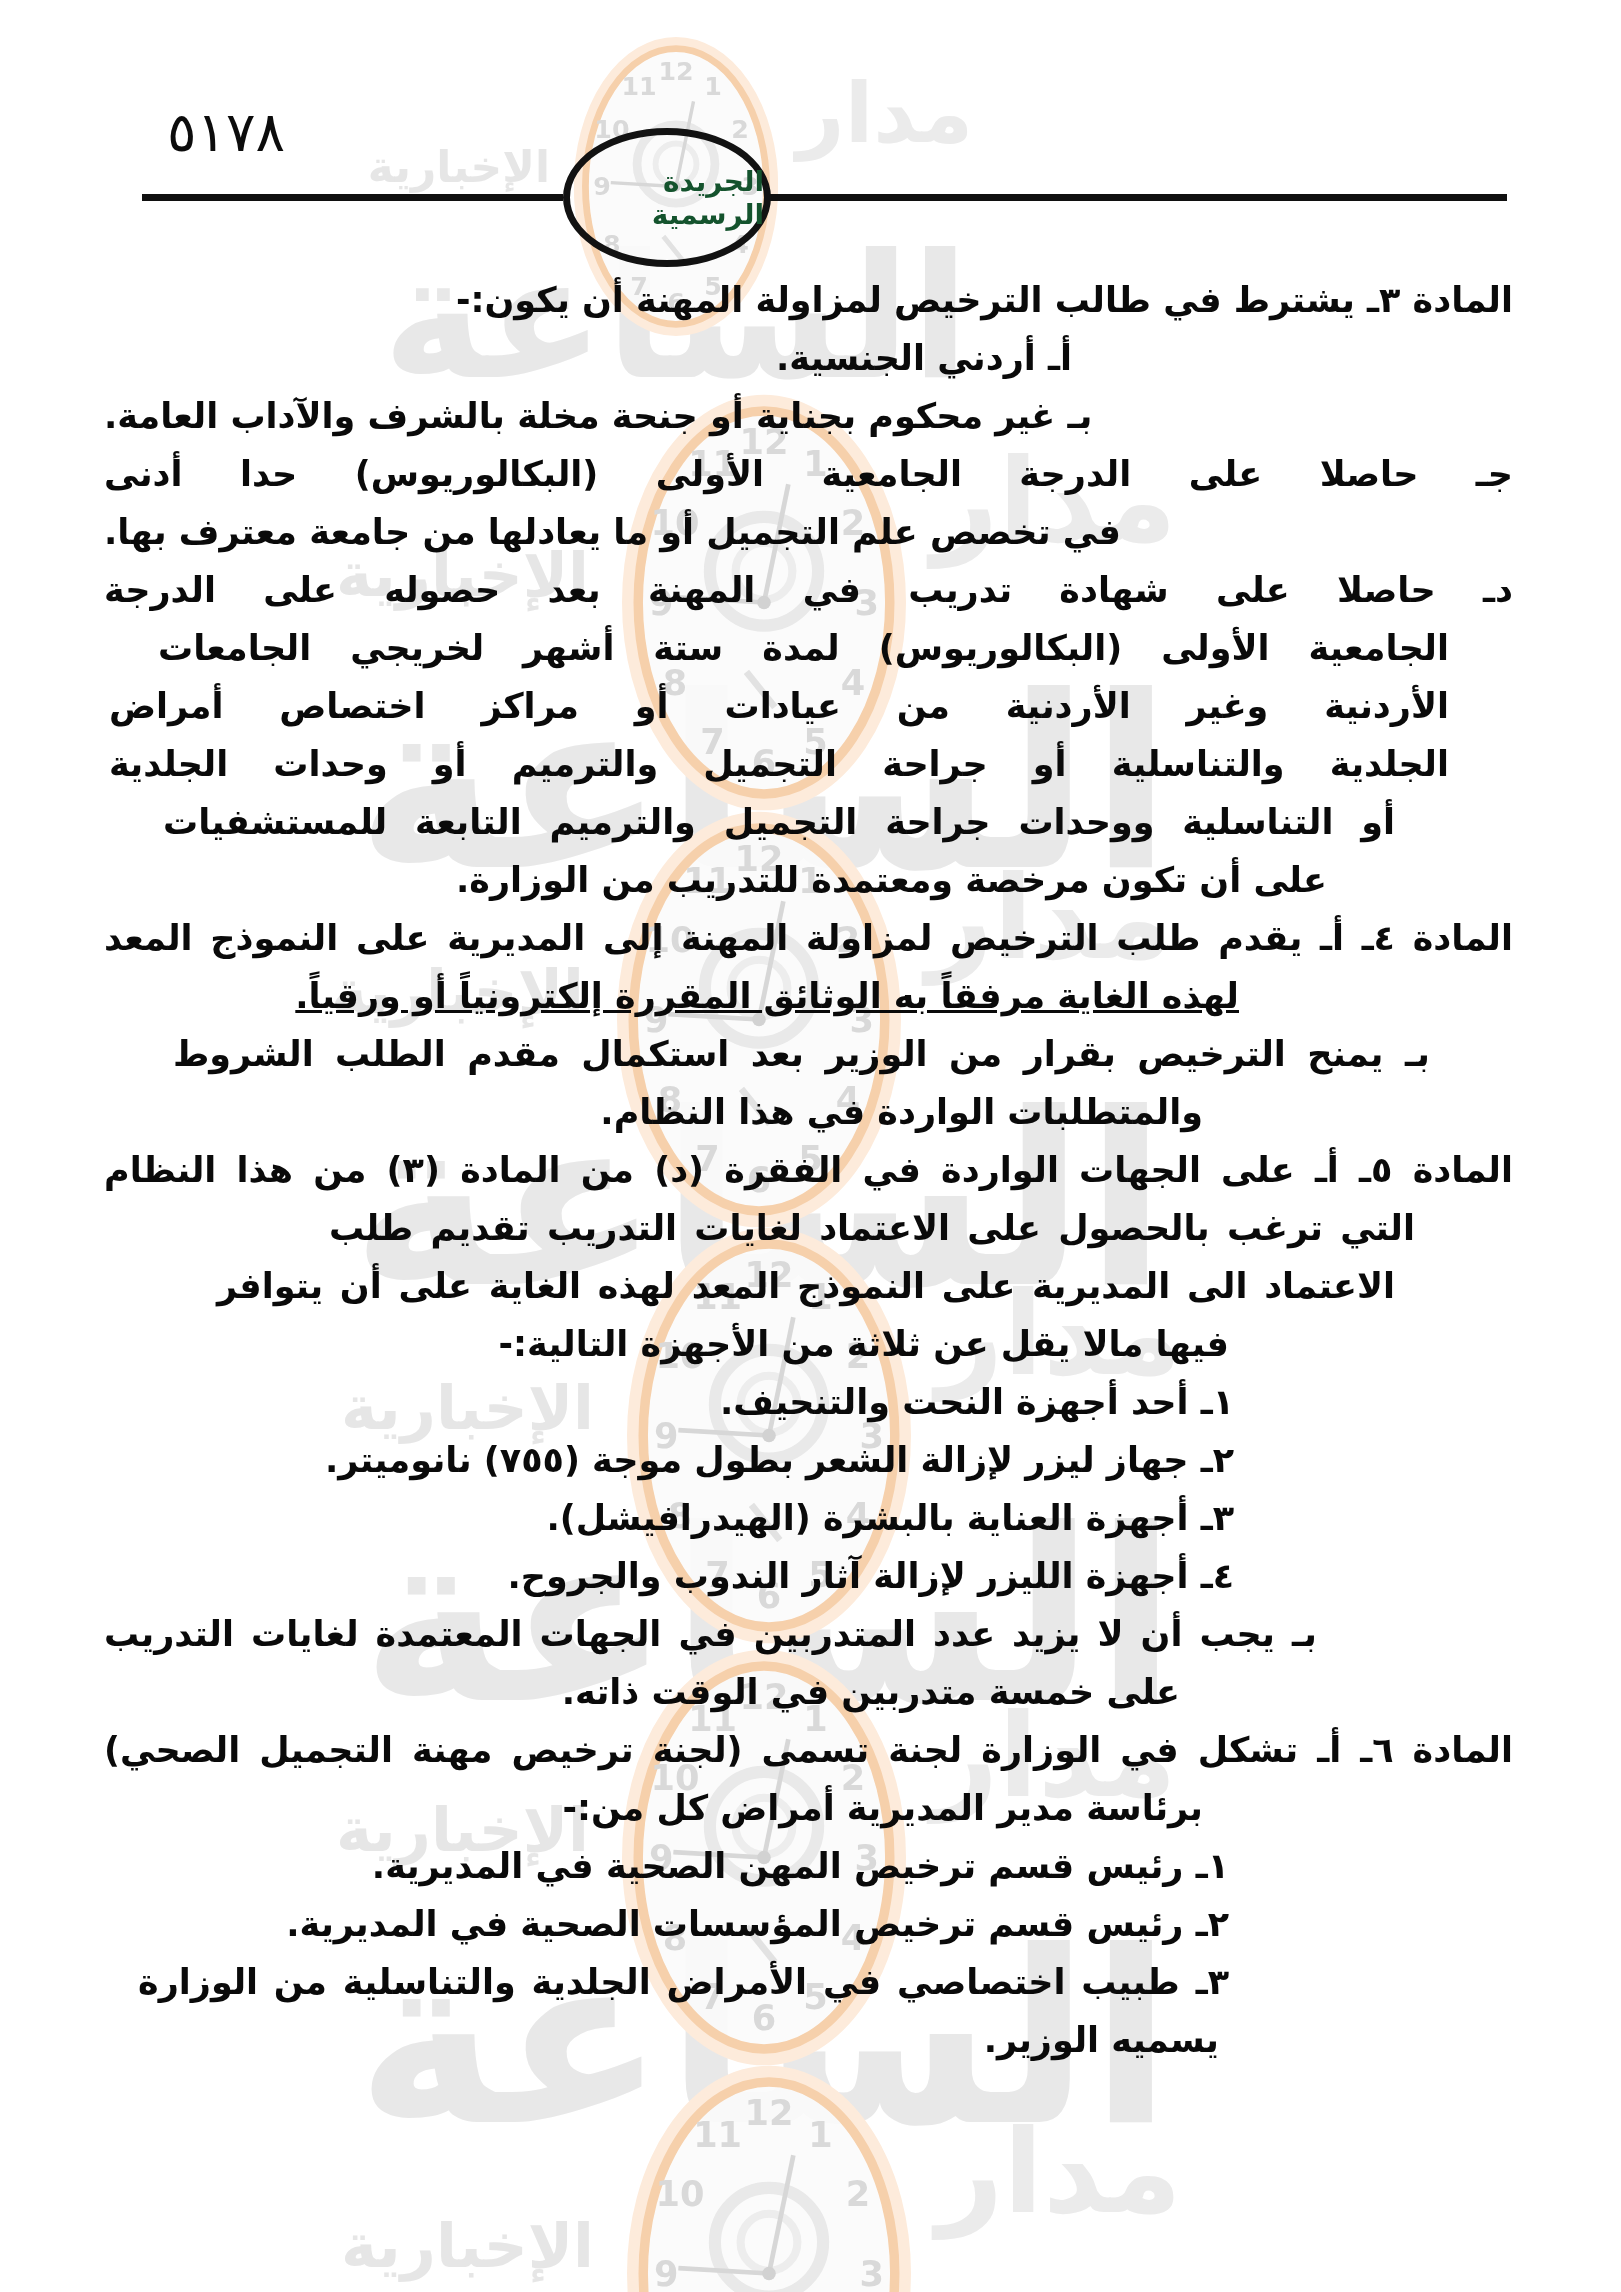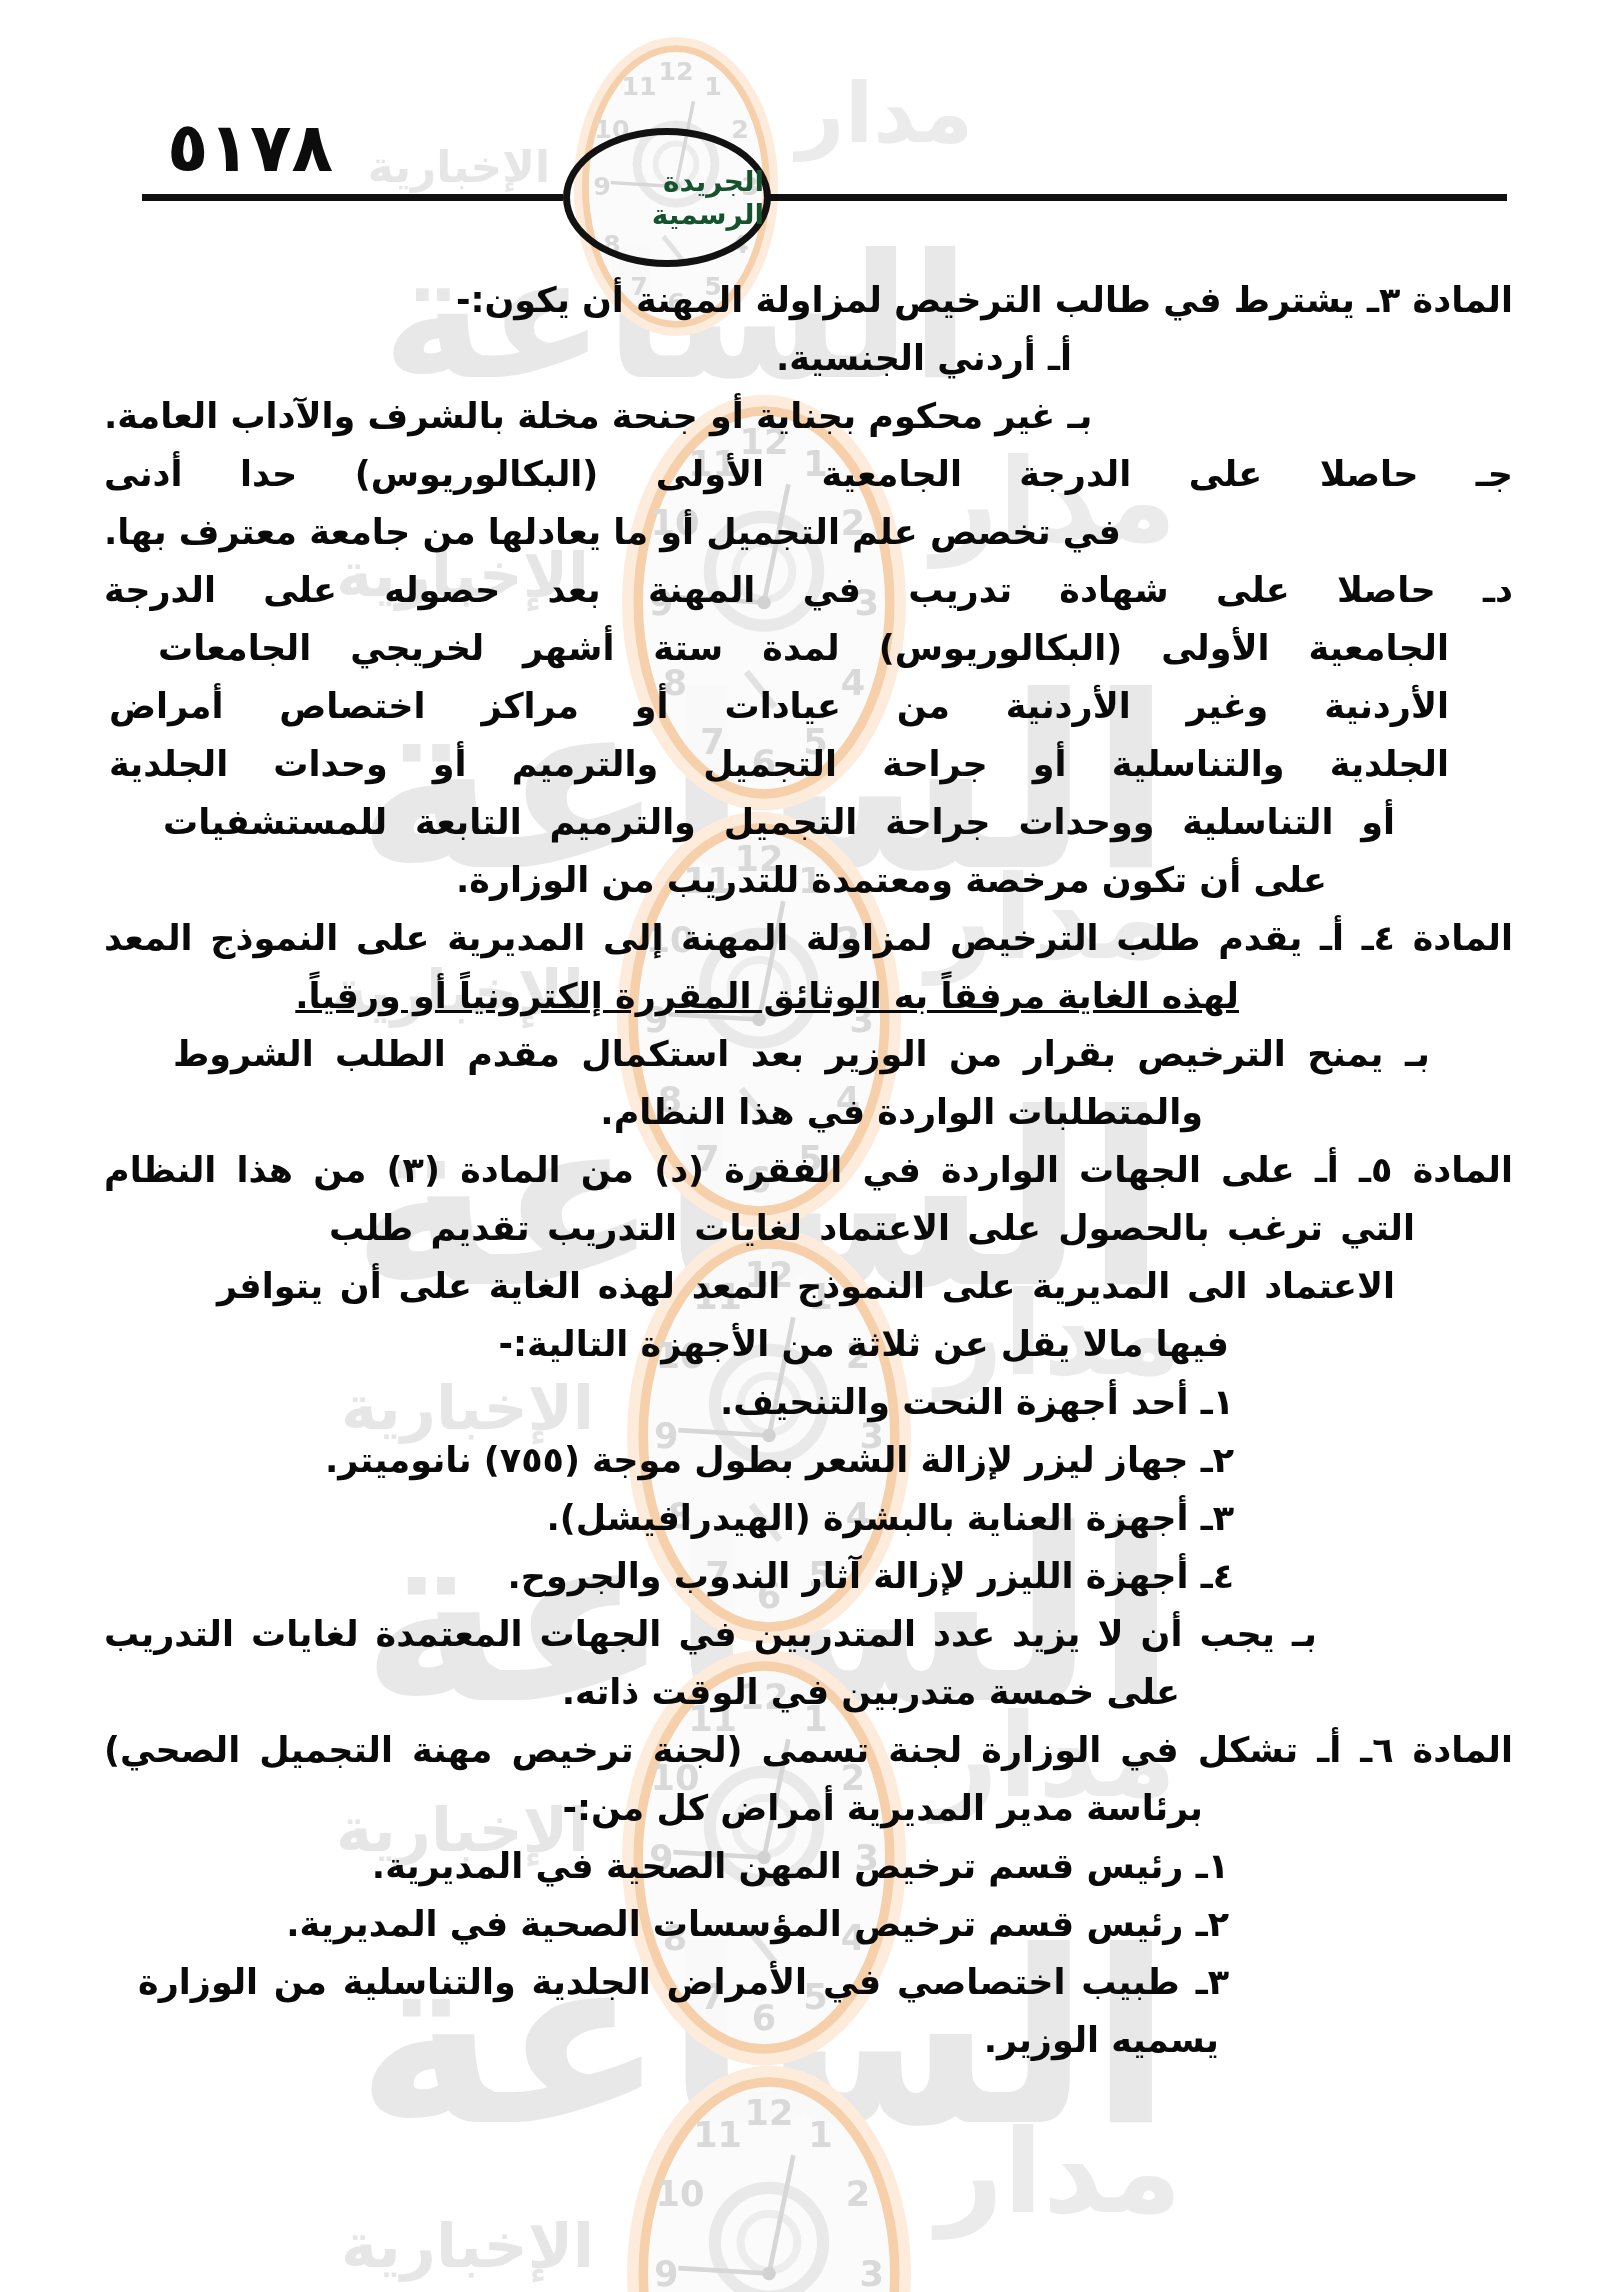--- a/index.html
+++ b/index.html
@@ -15,22 +15,22 @@
   #wm-layer{position:absolute;inset:0;z-index:0;pointer-events:none;}
   .wm-instance{position:absolute;width:284px;height:421px;}
   .wm-instance svg{position:absolute;inset:0;z-index:2;}
   .wm-word{position:absolute;font-weight:bold;white-space:nowrap;line-height:1;z-index:1;}
   .wm-sub{right:100%;margin-right:33px;top:36%;font-size:61px;color:#e6e6e6;}
   .wm-top{left:100%;margin-left:25.5px;top:12%;font-size:116px;color:#ebebeb;}
   .wm-main{left:50%;top:100%;transform:translate(-50%,-62%);font-size:240px;color:#e8e8e8;}
   .wm-num{font-size:26px;fill:#d9d9d9;text-anchor:middle;font-weight:bold;}
   
   .page-number{
-    position:absolute;left:167px;top:108px;z-index:3;
-    font-size:68px;font-weight:bold;color:#0c0c0c;letter-spacing:5.9px;
+    position:absolute;left:167px;top:100px;z-index:3;
+    font-size:55px;font-weight:normal;color:#0c0c0c;letter-spacing:5.9px;
   }
   .header-rule{position:absolute;top:194px;height:6.9px;background:#101010;z-index:2;}
   #rule-left{left:142px;width:421px;}
   #rule-right{left:768px;width:739px;}
   .gazette-oval{
     position:absolute;left:563px;top:128px;width:208px;height:139px;z-index:3;
     border:7.8px solid #121212;border-radius:50%;
     display:flex;align-items:center;justify-content:center;
     background:transparent;box-sizing:border-box;
   }

